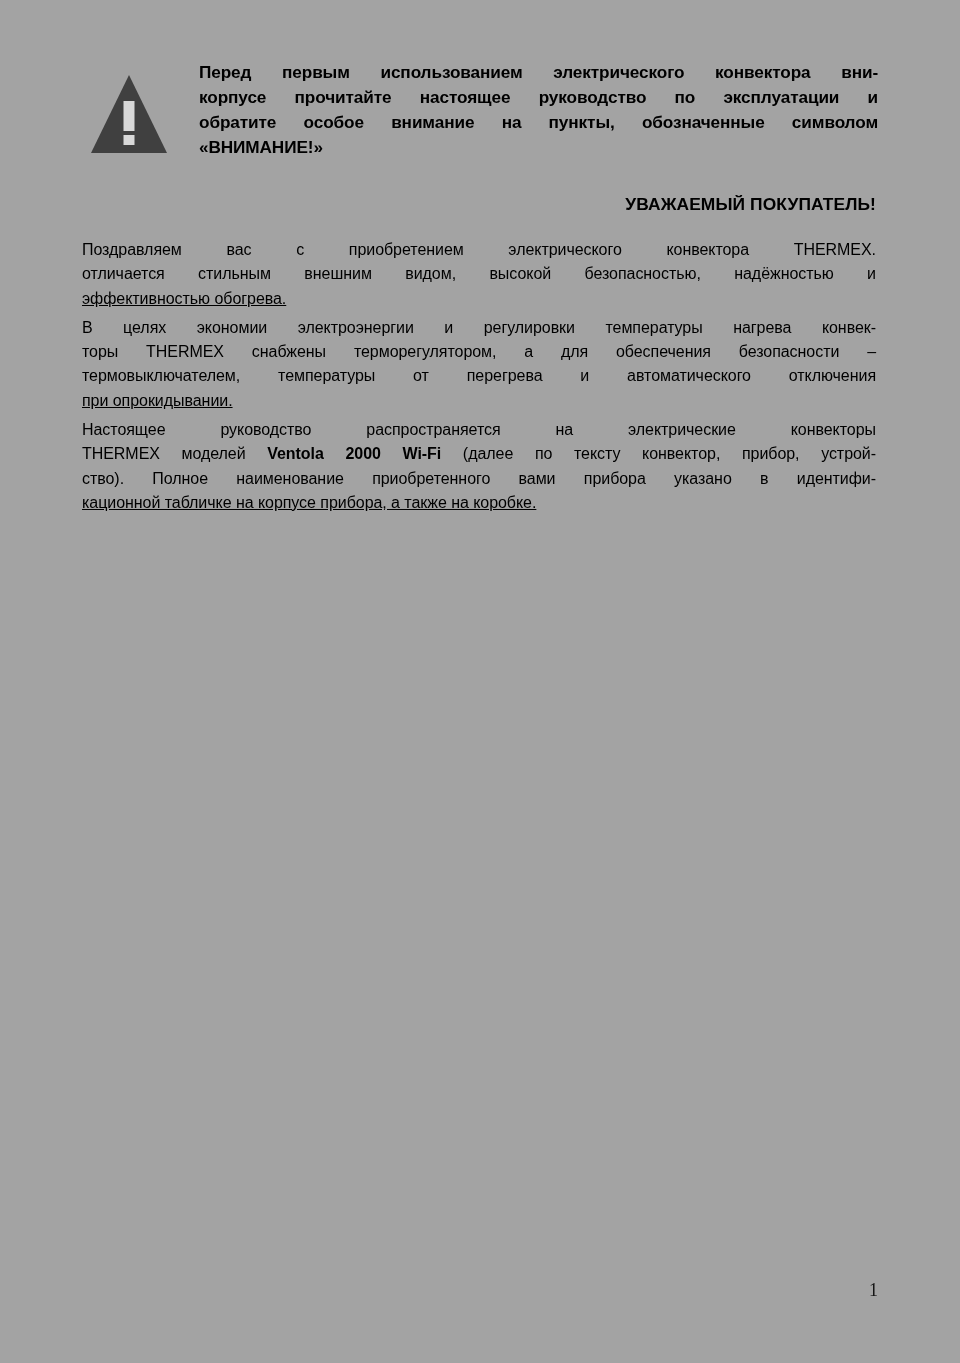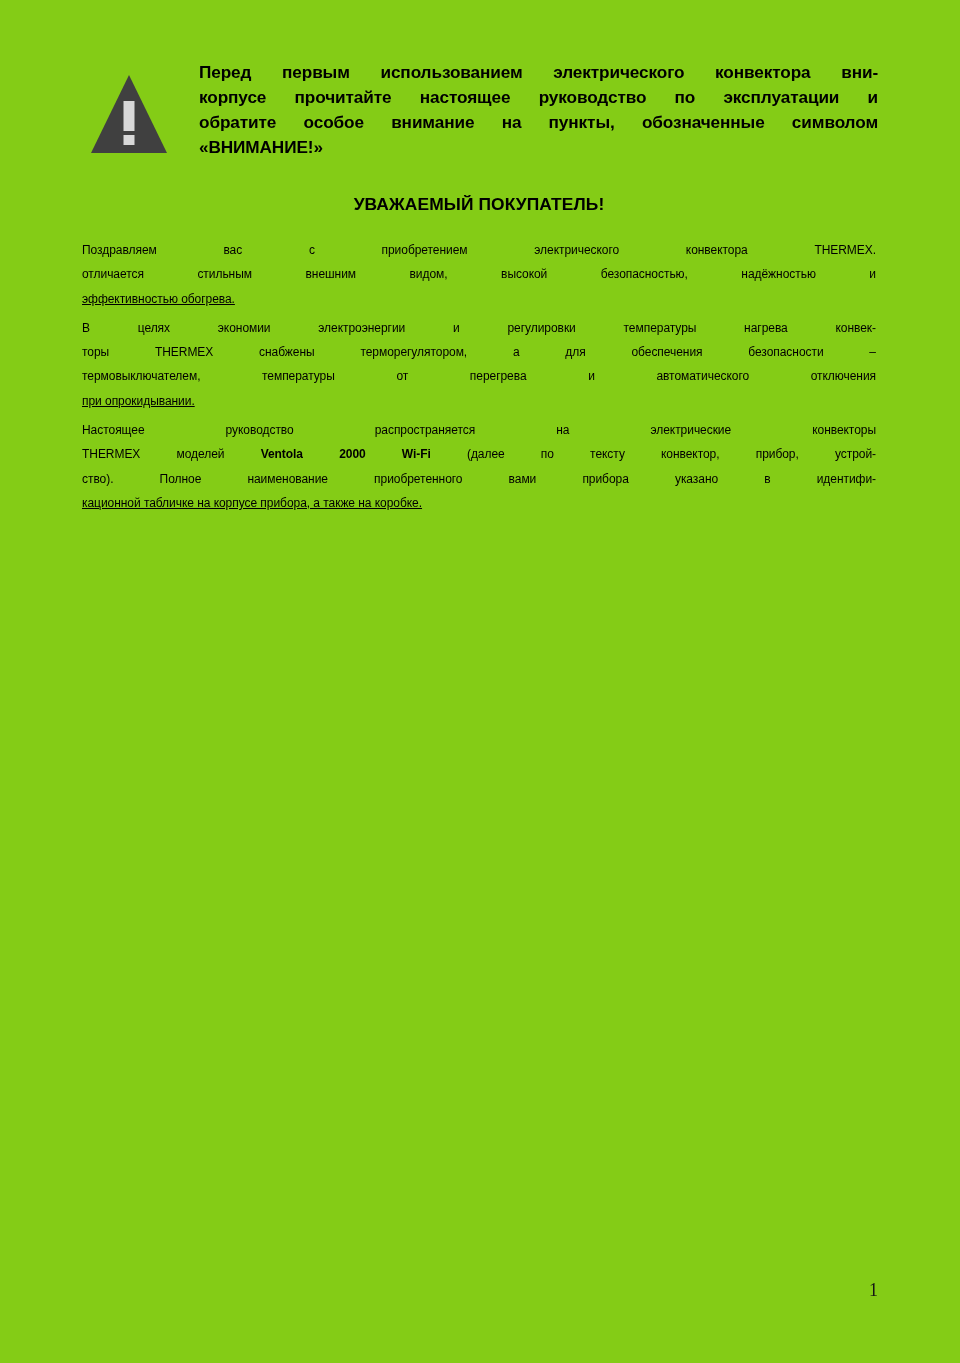--- a/index.html
+++ b/index.html
@@ -17,21 +17,21 @@
     color: #000000;
     -webkit-font-smoothing: antialiased;
   }
 
   .page {
     position: absolute;
     left: 0;
     top: 0;
     width: 960px;
     height: 1363px;
-    background: #84cc16;
+    background: #a3a3a3;
   }
 
   
   .warning-block {
     position: absolute;
     left: 82px;
     top: 60px;
     width: 796px;
     display: flex;
     align-items: flex-start;
@@ -76,34 +76,34 @@
   .warning-text .jline.last {
     text-align-last: left;
   }
 
   
   .section-heading {
     position: absolute;
     left: 82px;
     top: 192px;
     width: 794px;
-    text-align: center;
+    text-align: right;
     font-size: 17.4px;
     font-weight: bold;
     line-height: 24px;
     letter-spacing: 0.1px;
   }
 
   
   .body-copy {
     position: absolute;
     left: 82px;
     top: 238px;
     width: 794px;
-    font-size: 12px;
+    font-size: 16px;
     line-height: 24.3px;
   }
 
   .body-copy p {
     margin: 0 0 5px 0;
     text-align: justify;
     text-justify: inter-word;
     letter-spacing: -0.05px;
   }
 

